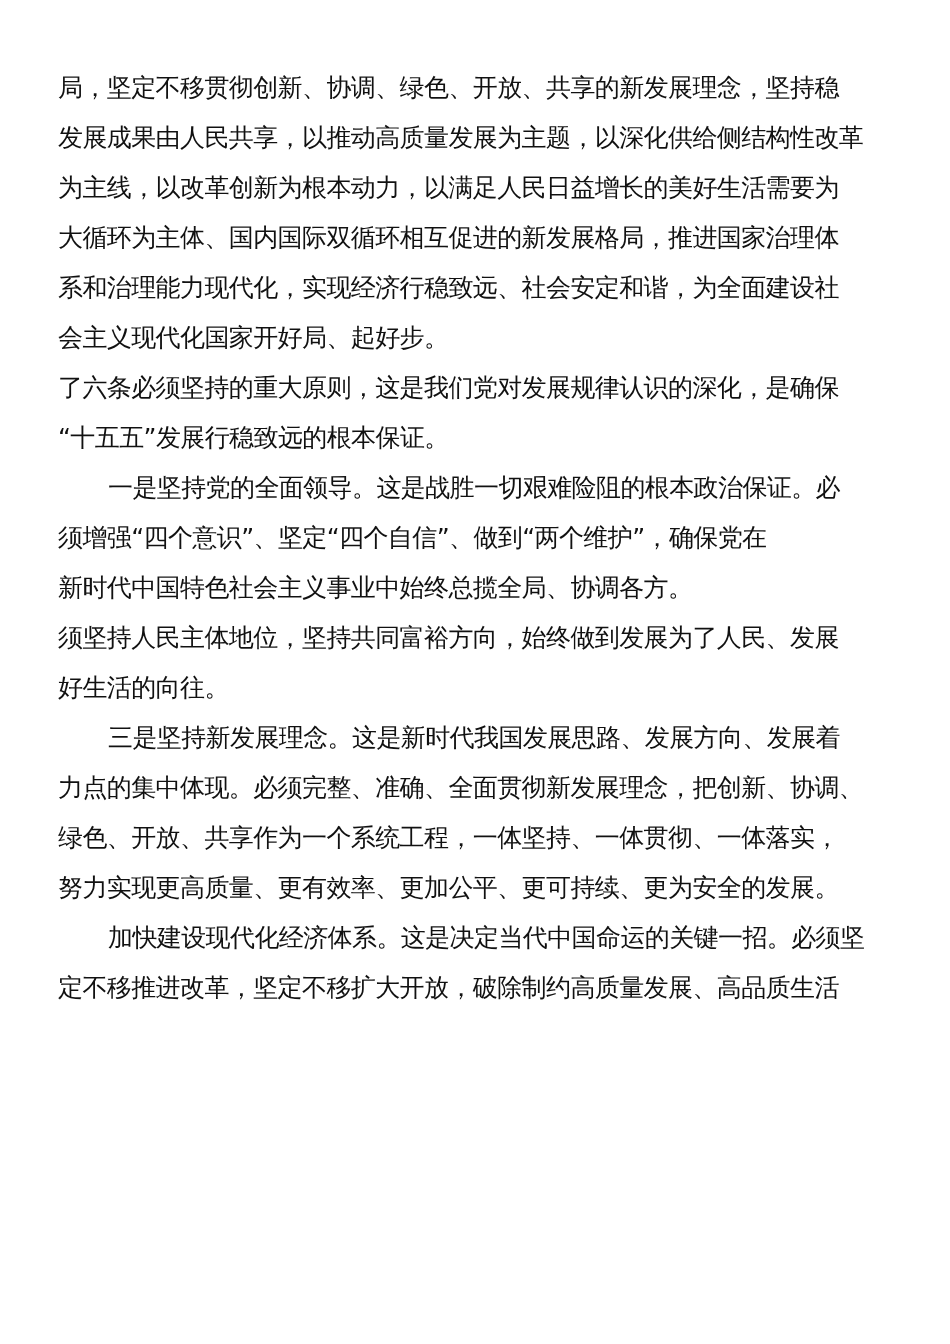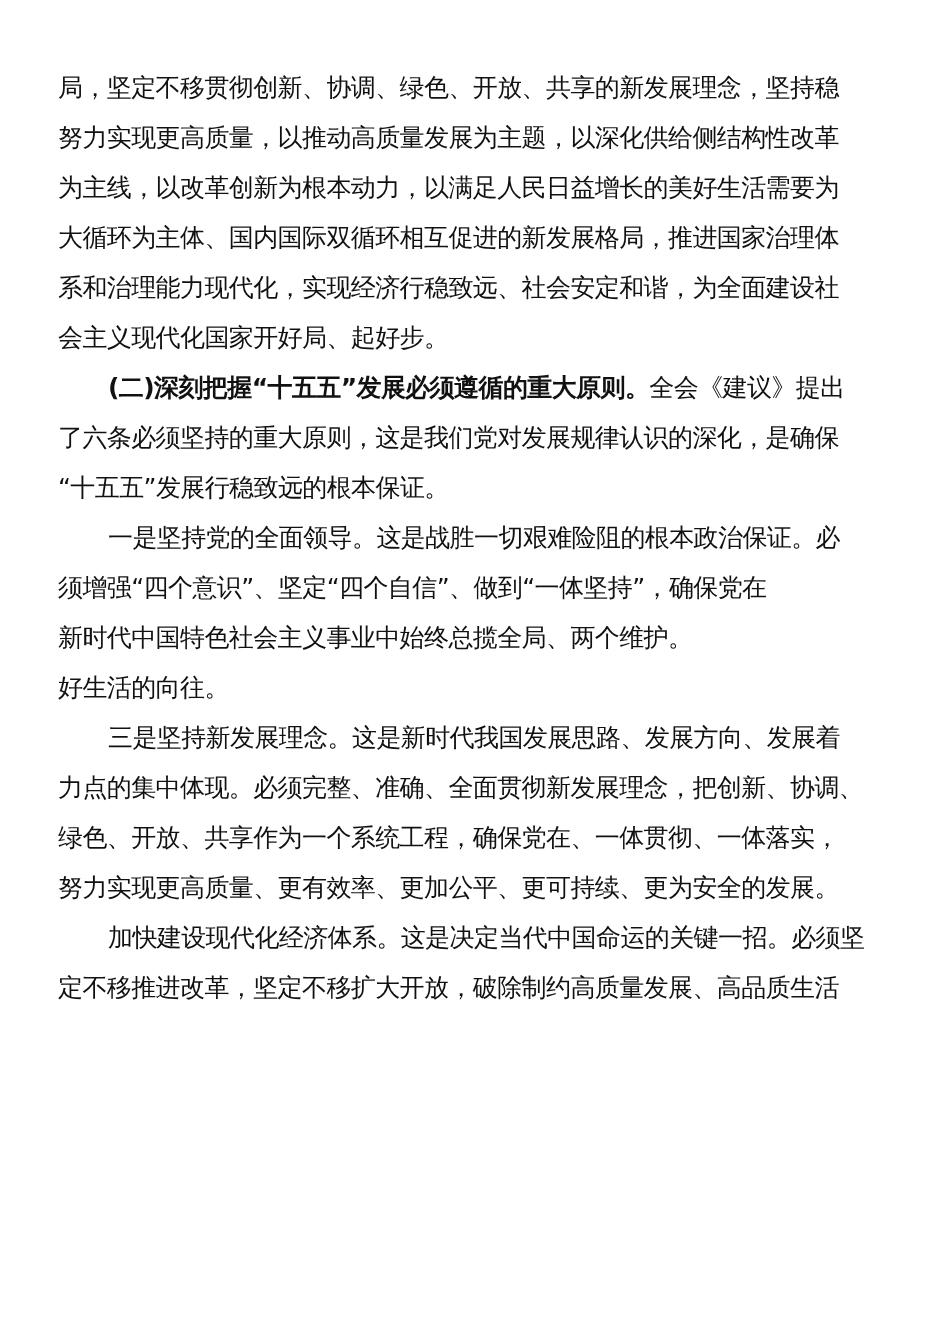--- a/index.html
+++ b/index.html
@@ -20,49 +20,47 @@
   .bold { font-weight: bold; }
 </style>
 </head>
 <body>
 
 <div class="page">
   <div class="content">
 
     <div>
       <div class="line">局，坚定不移贯彻创新、协调、绿色、开放、共享的新发展理念，坚持稳</div>
-      <div class="line">努力实现更高质量，以推动高质量发展为主题，以深化供给侧结构性改革</div>
+      <div class="line">发展成果由人民共享，以推动高质量发展为主题，以深化供给侧结构性改革</div>
       <div class="line">为主线，以改革创新为根本动力，以满足人民日益增长的美好生活需要为</div>
       <div class="line">大循环为主体、国内国际双循环相互促进的新发展格局，推进国家治理体</div>
       <div class="line">系和治理能力现代化，实现经济行稳致远、社会安定和谐，为全面建设社</div>
       <div class="line">会主义现代化国家开好局、起好步。</div>
     </div>
 
     <div>
-      <div class="line indent">
-        <span class="bold">(二)深刻把握“十五五”发展必须遵循的重大原则。</span><span>全会《建议》提出</span>
-      </div>
       <div class="line">了六条必须坚持的重大原则，这是我们党对发展规律认识的深化，是确保</div>
       <div class="line">“十五五”发展行稳致远的根本保证。</div>
     </div>
 
     <div>
       <div class="line indent">一是坚持党的全面领导。这是战胜一切艰难险阻的根本政治保证。必</div>
-      <div class="line">须增强“四个意识”、坚定“四个自信”、做到“一体坚持”，确保党在</div>
-      <div class="line">新时代中国特色社会主义事业中始终总揽全局、两个维护。</div>
+      <div class="line">须增强“四个意识”、坚定“四个自信”、做到“两个维护”，确保党在</div>
+      <div class="line">新时代中国特色社会主义事业中始终总揽全局、协调各方。</div>
     </div>
 
     <div>
+      <div class="line">须坚持人民主体地位，坚持共同富裕方向，始终做到发展为了人民、发展</div>
       <div class="line">好生活的向往。</div>
     </div>
 
     <div>
       <div class="line indent">三是坚持新发展理念。这是新时代我国发展思路、发展方向、发展着</div>
       <div class="line">力点的集中体现。必须完整、准确、全面贯彻新发展理念，把创新、协调、</div>
-      <div class="line">绿色、开放、共享作为一个系统工程，确保党在、一体贯彻、一体落实，</div>
+      <div class="line">绿色、开放、共享作为一个系统工程，一体坚持、一体贯彻、一体落实，</div>
       <div class="line">努力实现更高质量、更有效率、更加公平、更可持续、更为安全的发展。</div>
     </div>
 
     <div>
       <div class="line indent">加快建设现代化经济体系。这是决定当代中国命运的关键一招。必须坚</div>
       <div class="line">定不移推进改革，坚定不移扩大开放，破除制约高质量发展、高品质生活</div>
     </div>
 
   </div>
 </div>

